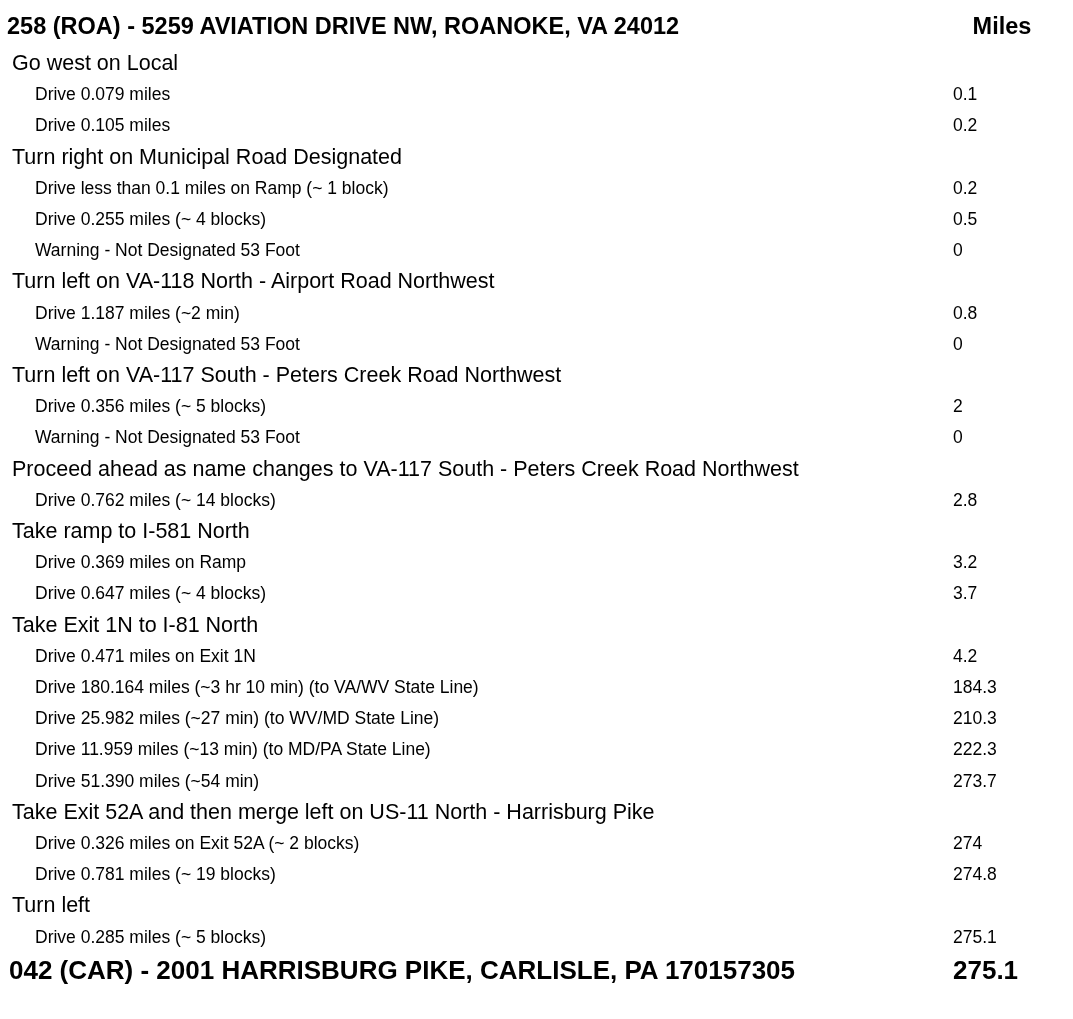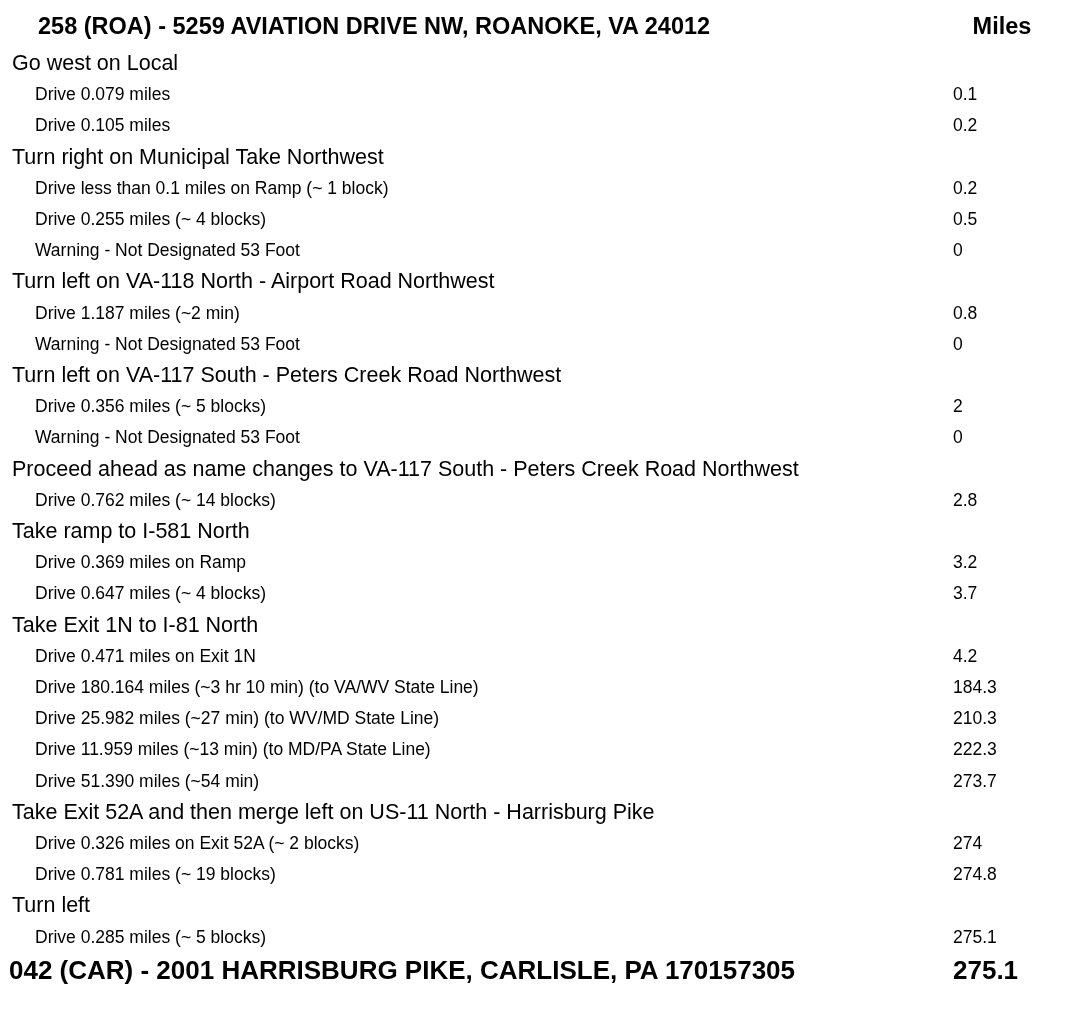--- a/index.html
+++ b/index.html
@@ -36,21 +36,21 @@
     text-align: left;
     padding-right: 16px;
     white-space: nowrap;
   }
   
   .hdr {
     font-weight: bold;
     font-size: 23.5px;
     line-height: 44px;
   }
-  .hdr .text { padding-left: 14px; margin-left: 24px; }
+  .hdr .text { padding-left: 7px; }
   .hdr .miles-cell { text-align: center; padding-right: 22px; }
   .ftr {
     font-weight: bold;
     font-size: 26px;
     line-height: 35px;
   }
   .ftr .text { padding-left: 9px; }
   
   .maneuver {
     font-size: 21.5px;
@@ -85,21 +85,21 @@
     <span class="miles-cell">0.1</span>
   </div>
 
 
   <div class="row step">
     <span class="text">Drive 0.105 miles</span>
     <span class="miles-cell">0.2</span>
   </div>
 
   <div class="row maneuver">
-    <span class="text">Turn right on Municipal Take Northwest</span>
+    <span class="text">Turn right on Municipal Road Designated</span>
     <span class="miles-cell"></span>
   </div>
 
   <div class="row step">
     <span class="text">Drive less than 0.1 miles on Ramp (~ 1 block)</span>
     <span class="miles-cell">0.2</span>
   </div>
 
   <div class="row step">
     <span class="text">Drive 0.255 miles (~ 4 blocks)</span>

